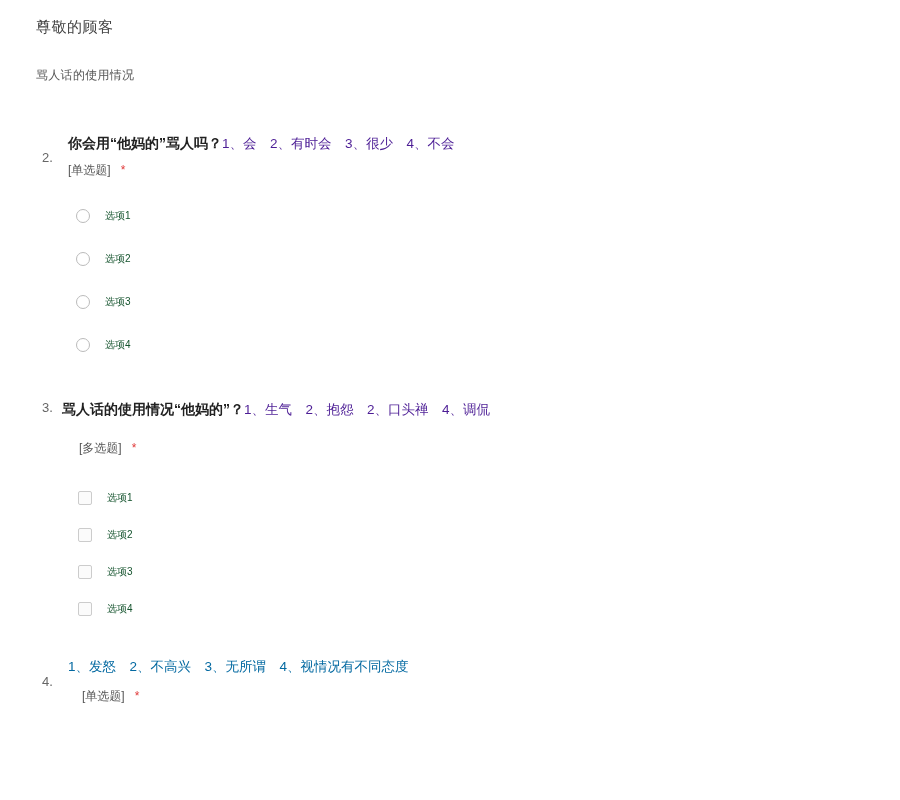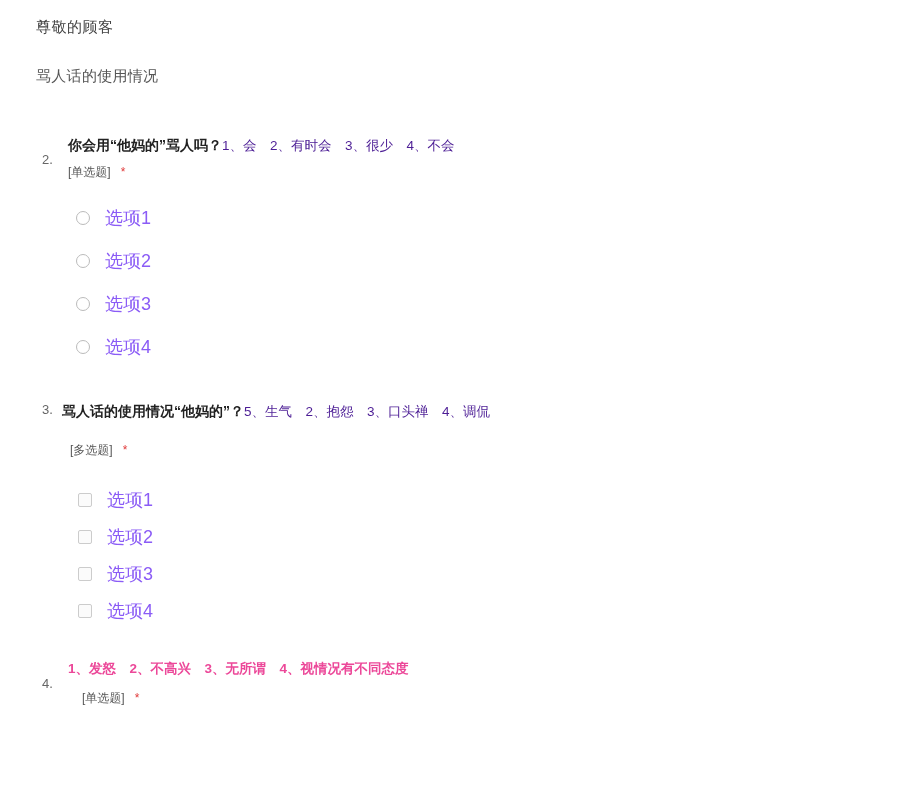--- a/index.html
+++ b/index.html
@@ -22,21 +22,21 @@
     padding: 18px 30px 0 30px;
   }
   .survey-title {
     font-size: 15px;
     color: #444444;
     font-weight: normal;
     margin: 0 0 0 6px;
     letter-spacing: 0.5px;
   }
   .survey-subtitle {
-    font-size: 15px;
+    font-size: 12px;
     color: #555555;
     margin: 30px 0 0 6px;
     letter-spacing: 0.3px;
   }
 
   .question {
     position: relative;
     margin-left: 6px;
   }
   .q-index {
@@ -97,36 +97,36 @@
     width: 14px;
     height: 14px;
     border: 1px solid #cccccc;
     border-radius: 2px;
     background: #fbfbfb;
     box-sizing: border-box;
     flex: 0 0 auto;
   }
   .choice-label {
     margin-left: 15px;
-    font-size: 18px;
-    color: #8b5cf6;
+    font-size: 10px;
+    color: #14532d;
   }
 
   .q2 { margin-top: 48px; }
   .q3 { margin-top: 42px; }
   .q4 { margin-top: 36px; }
 
   .q3 .q-head { padding-left: 26px; }
   .q3 .q-meta { margin-top: 19px; }
   .q3 .choices { margin-top: 30px; padding-left: 42px; }
 
   .q4 .q-title-line2 {
     font-size: 13.5px;
-    font-weight: bold;
-    color: #ec4899;
+    font-weight: normal;
+    color: #0369a1;
     line-height: 21px;
     margin-top: 18px;
   }
   .q4 .q-meta { margin-top: 11px; padding-left: 14px; }
 </style>
 </head>
 <body>
 
 <div class="page">
 
@@ -160,23 +160,23 @@
         <span class="radio-box"></span>
         <span class="choice-label">选项4</span>
       </div>
     </div>
   </div>
 
   <div class="question q3">
     <div class="q-index" style="top:2px;">3.</div>
     <div class="q-head">
       <div class="q-title">
-        <span>骂人话的使用情况“他妈的”？</span><span class="opts">5、生气　2、抱怨　3、口头禅　4、调侃</span>
-      </div>
-      <div class="q-meta" style="padding-left:8px;">
+        <span>骂人话的使用情况“他妈的”？</span><span class="opts">1、生气　2、抱怨　2、口头禅　4、调侃</span>
+      </div>
+      <div class="q-meta" style="padding-left:8px;margin-left:9px;">
         <span>[多选题]</span><span class="req">*</span>
       </div>
     </div>
     <div class="choices">
       <div class="choice compact">
         <span class="check-box"></span>
         <span class="choice-label">选项1</span>
       </div>
       <div class="choice compact">
         <span class="check-box"></span>

